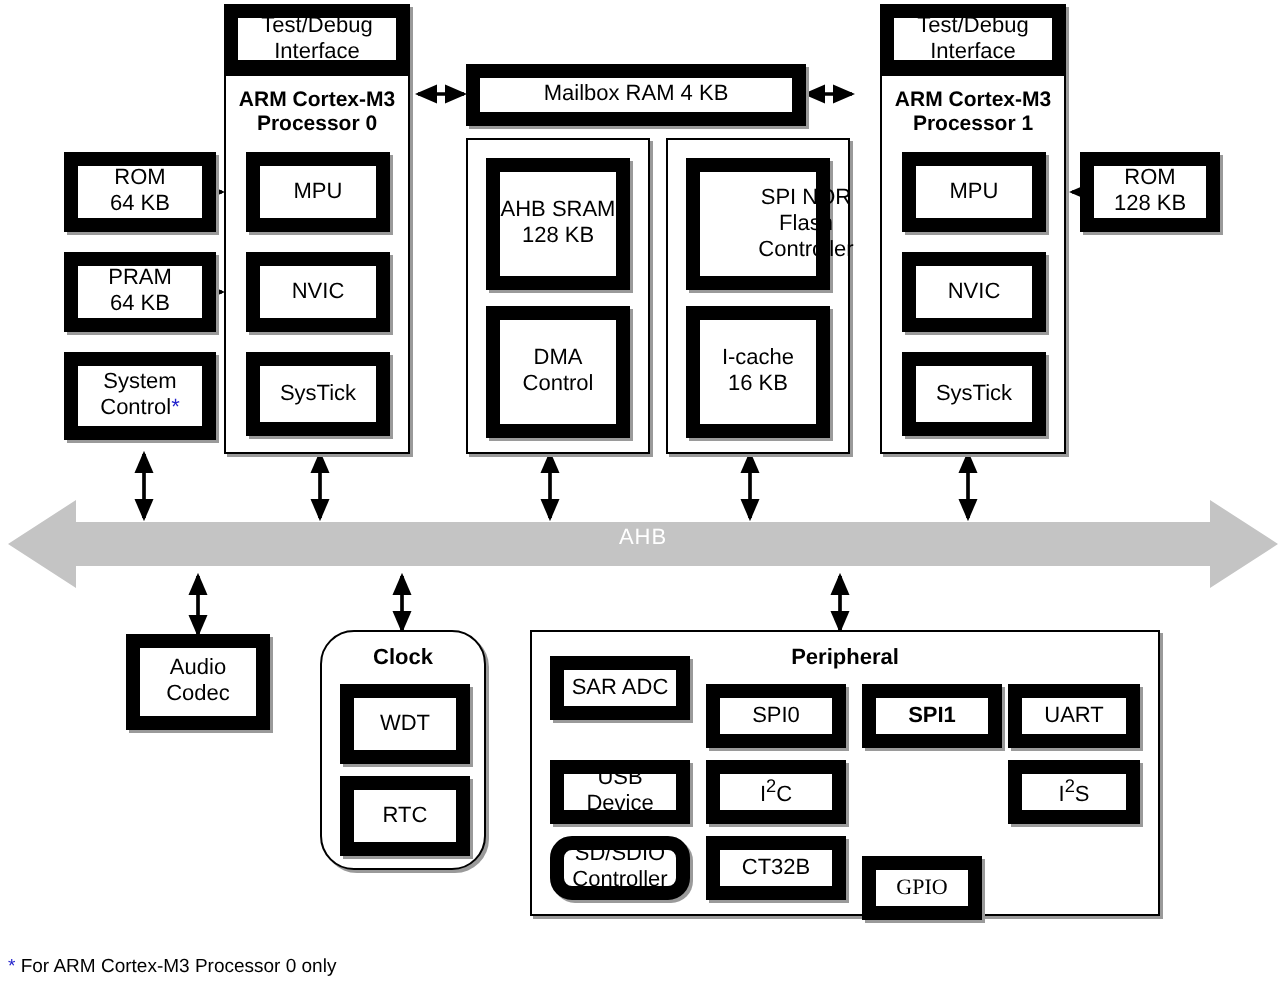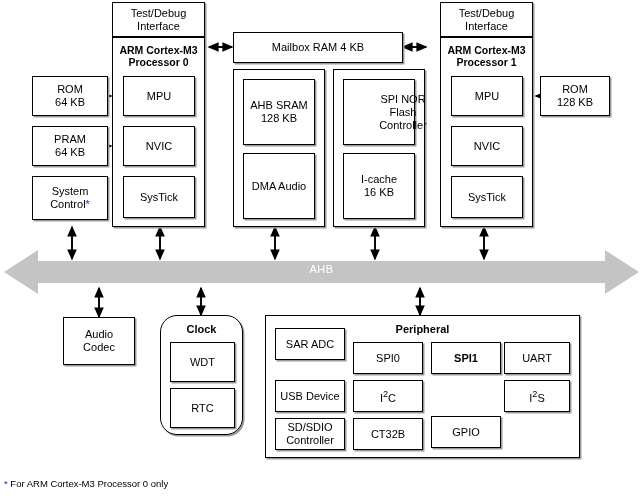--- a/index.html
+++ b/index.html
@@ -11,21 +11,21 @@
     color: #000;
     position: relative;
     overflow: hidden;
   }
   #stage { position:absolute; left:0; top:0; width:643px; height:499px; }
 
   
   .box {
     position: absolute;
     background: #fff;
-    border: 1px solid #000000;
+    border: 7px solid #000000;
     box-shadow: 1.5px 1.5px 0 0 #9a9a9a;
     display: flex;
     align-items: center;
     justify-content: center;
     text-align: center;
     font-size: 11px;
     line-height: 13px;
     white-space: pre-line;
   }
   .group {
@@ -163,21 +163,21 @@
   <div class="box" style="left:233px; top:32px; width:170px; height:31px;">
     <span>Mailbox RAM 4 KB</span>
   </div>
 
   <div class="group" style="left:233px; top:69px; width:92px; height:158px;">
     <div class="box" style="left:9px; top:9px; width:72px; height:66px;">
       <span>AHB SRAM
 128 KB</span>
     </div>
     <div class="box" style="left:9px; top:83px; width:72px; height:66px;">
-      <span>DMA Audio</span>
+      <span>DMA Control</span>
     </div>
   </div>
 
   <div class="group" style="left:333px; top:69px; width:92px; height:158px;">
     <div class="box" style="left:9px; top:9px; width:72px; height:66px;padding-left:48px;">
       <span>SPI NOR
 Flash
 Controller</span>
     </div>
     <div class="box" style="left:9px; top:83px; width:72px; height:66px;">
@@ -251,28 +251,28 @@
     <div class="box" style="left:238px; top:26px; width:66px; height:32px;">
       <span>UART</span>
     </div>
     <div class="box" style="left:87px; top:64px; width:70px; height:32px;">
       <span>I<sup>2</sup>C</span>
     </div>
     <div class="box" style="left:238px; top:64px; width:66px; height:32px;">
       <span>I<sup>2</sup>S</span>
     </div>
 
-    <div class="box" style="left:9px; top:102px; width:70px; height:32px;">
+    <div class="box" style="left:9px; top:102px; width:70px; height:32px;border-radius:11px;">
       <span>SD/SDIO
 Controller</span>
     </div>
     <div class="box" style="left:87px; top:102px; width:70px; height:32px;">
       <span>CT32B</span>
     </div>
-    <div class="box" style="left:165px; top:100px; width:70px; height:32px;">
+    <div class="box" style="left:165px; top:112px; width:60px; height:32px;font-family:Liberation Serif, serif;">
       <span>GPIO</span>
     </div>
   </div>
 
   <div class="footnote">
     <span class="ast">*</span><span> For ARM Cortex-M3 Processor 0 only</span>
   </div>
 
 </div>
 

